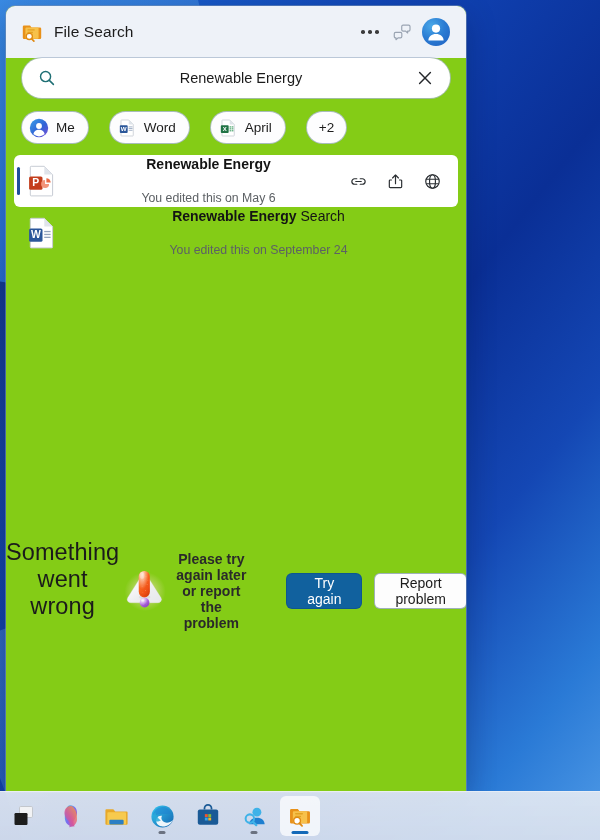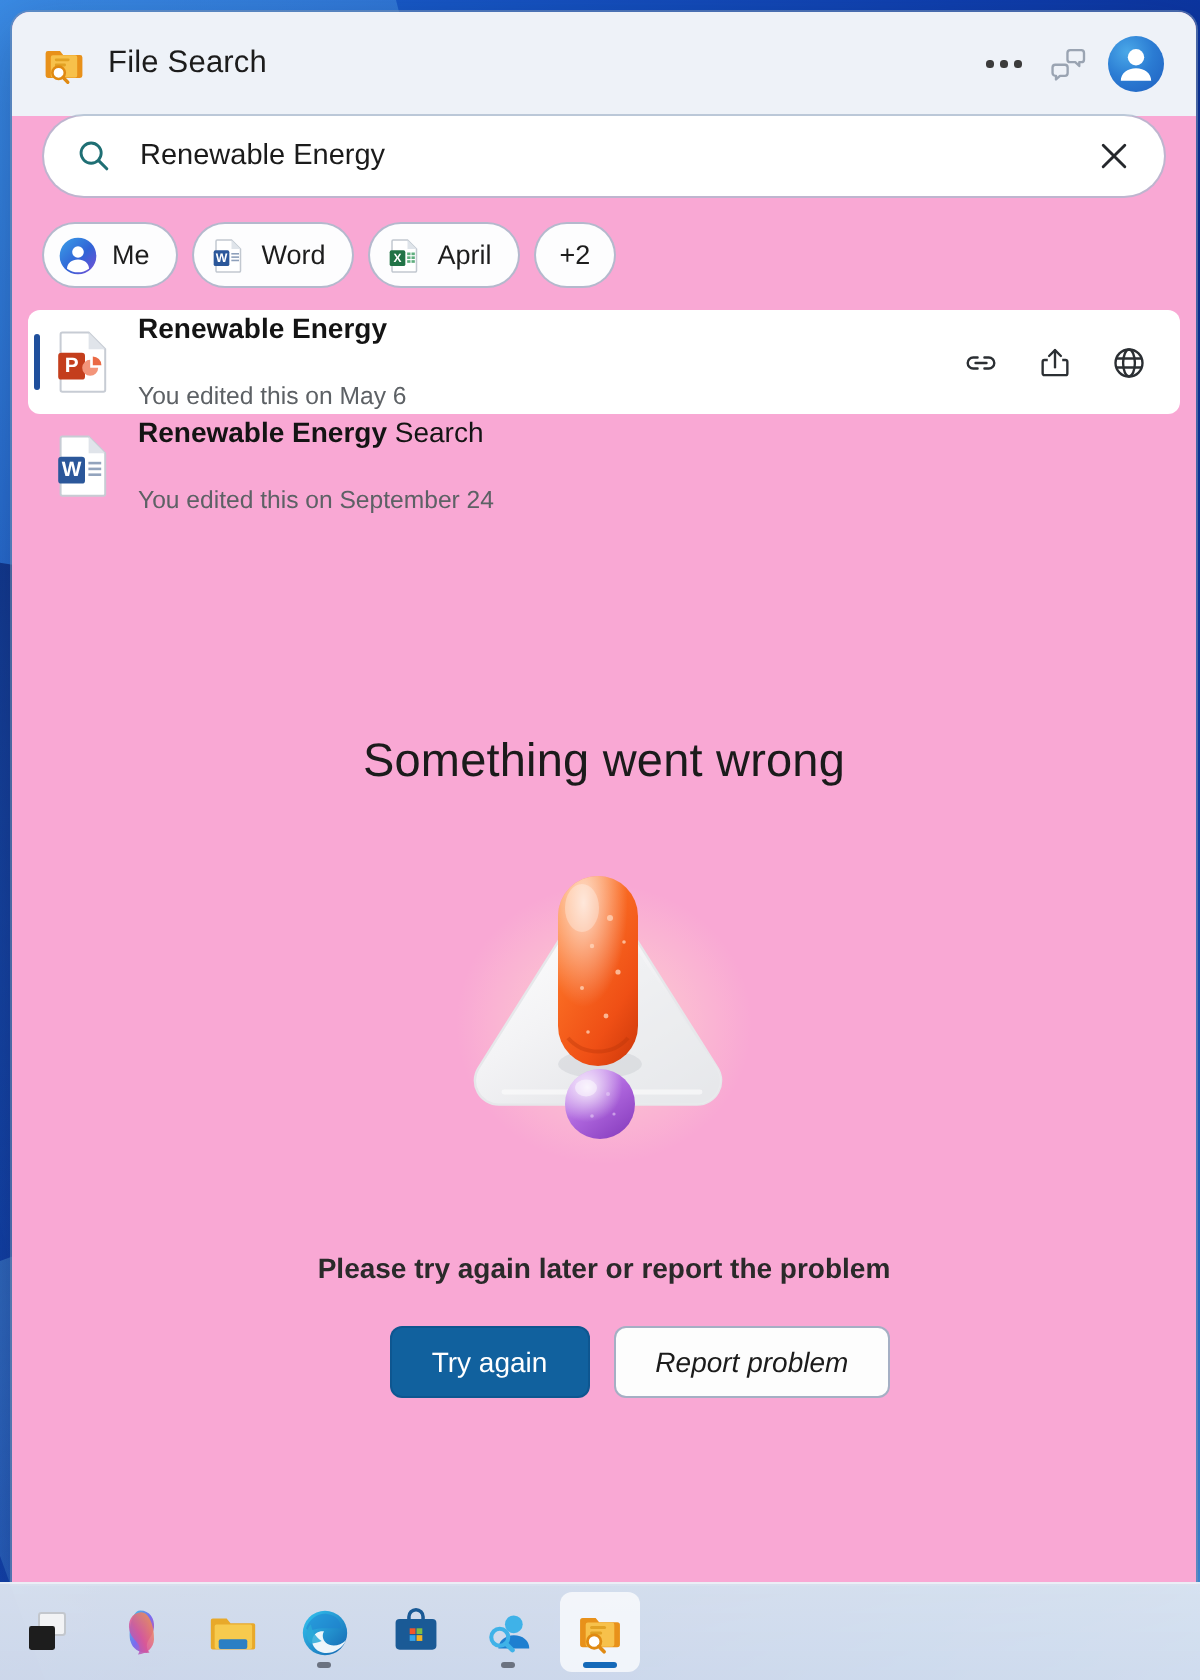--- a/index.html
+++ b/index.html
@@ -26,26 +26,26 @@
     transform:rotate(9deg);
   }
   #wall-streak{
     position:absolute;left:-10px;top:620px;width:120px;height:240px;
     background:linear-gradient(140deg,rgba(120,200,250,.5),rgba(20,60,160,0) 75%);
     transform:rotate(-20deg);
   }
 
   
   #window{
-    position:absolute;left:6px;top:6px;width:592px;height:786px;
-    background:#f9a8d4;
+    position:absolute;left:6px;top:6px;width:460px;height:786px;
+    background:#84cc16;
     border-radius:9px 9px 0 0;
     box-shadow:0 0 0 1px rgba(120,145,180,.55), 0 10px 30px rgba(0,20,60,.30);
     overflow:hidden;
-    display:flex;flex-direction:column;
+    display:flex;flex-direction:column;text-align:center;
   }
 
   
   #titlebar{
     height:52px;flex:0 0 52px;
     display:flex;align-items:center;
     padding:0 16px 0 14px;
     background:#eef2f8;
   }
   #app-icon{width:24px;height:24px;flex:0 0 24px;margin-right:10px;}
@@ -72,21 +72,21 @@
     box-shadow:0 0 0 1px rgba(170,185,205,.75);
     display:flex;align-items:center;padding:0 12px 0 16px;
   }
   #search-text{
     flex:1 1 auto;font-size:14.5px;color:#1b1b1b;margin-left:14px;
     white-space:nowrap;overflow:hidden;
   }
   #clear-btn{width:26px;height:26px;display:flex;align-items:center;justify-content:center;border-radius:4px;}
 
   
-  #chips{display:flex;align-items:center;gap:9px;padding:14px 28px 10px 16px;flex:0 0 auto;}
+  #chips{display:flex;align-items:center;gap:22px;padding:14px 28px 10px 16px;flex:0 0 auto;}
   .chip{
     height:31px;border-radius:16px;background:#fdfdfe;
     box-shadow:0 0 0 1px rgba(172,186,204,.9);
     display:flex;align-items:center;gap:7px;
     padding:0 13px 0 7px;font-size:13.5px;color:#1d1d1d;
   }
   .chip.small{padding:0 12px;}
   .chip-ico{width:20px;height:20px;flex:0 0 20px;}
 
   
@@ -104,34 +104,34 @@
   .row-txt{flex:1 1 auto;min-width:0;}
   .row-title{font-size:14px;color:#141414;line-height:17px;white-space:nowrap;overflow:hidden;}
   .row-title b{font-weight:700;}
   .row-title span.norm{font-weight:400;}
   .row-sub{font-size:12.3px;color:#5d6165;line-height:16px;margin-top:17px;}
   .row-actions{display:flex;align-items:center;gap:17px;padding-right:6px;}
   .act{width:20px;height:20px;display:flex;align-items:center;justify-content:center;}
 
   
   #errorpanel{
-    flex:1 1 auto;display:flex;flex-direction:column;
+    flex:1 1 auto;display:flex;flex-direction:row;
     align-items:center;justify-content:flex-start;
     padding-top:108px;
   }
   #err-head{font-size:23.5px;color:#1b1b1b;letter-spacing:.1px;}
   #err-art{width:188px;height:188px;margin-top:22px;}
   #err-sub{font-size:14px;color:#2a2a2a;margin-top:22px;font-weight:bold;}
   #err-btns{display:flex;gap:14px;margin-top:22px;}
   .btn{
     height:34px;border-radius:5px;display:flex;align-items:center;justify-content:center;
     padding:0 20px;font-size:14px;
   }
   .btn.primary{background:#11619e;color:#ffffff;box-shadow:0 0 0 1px #0e5690;margin-left:36px;}
-  .btn.secondary{background:#fdfdfd;color:#1b1b1b;box-shadow:0 0 0 1px rgba(160,175,195,.95);font-style:italic;}
+  .btn.secondary{background:#fdfdfd;color:#1b1b1b;box-shadow:0 0 0 1px rgba(160,175,195,.95);}
 
   
   #taskbar{
     position:absolute;left:0;bottom:0;width:600px;height:48px;
     background:linear-gradient(180deg,rgba(226,233,243,.93),rgba(214,223,238,.95));
     border-top:1px solid rgba(255,255,255,.5);
     display:flex;align-items:center;
   }
   #tb-items{display:flex;align-items:center;gap:6px;padding-left:4px;}
   .tbi{

